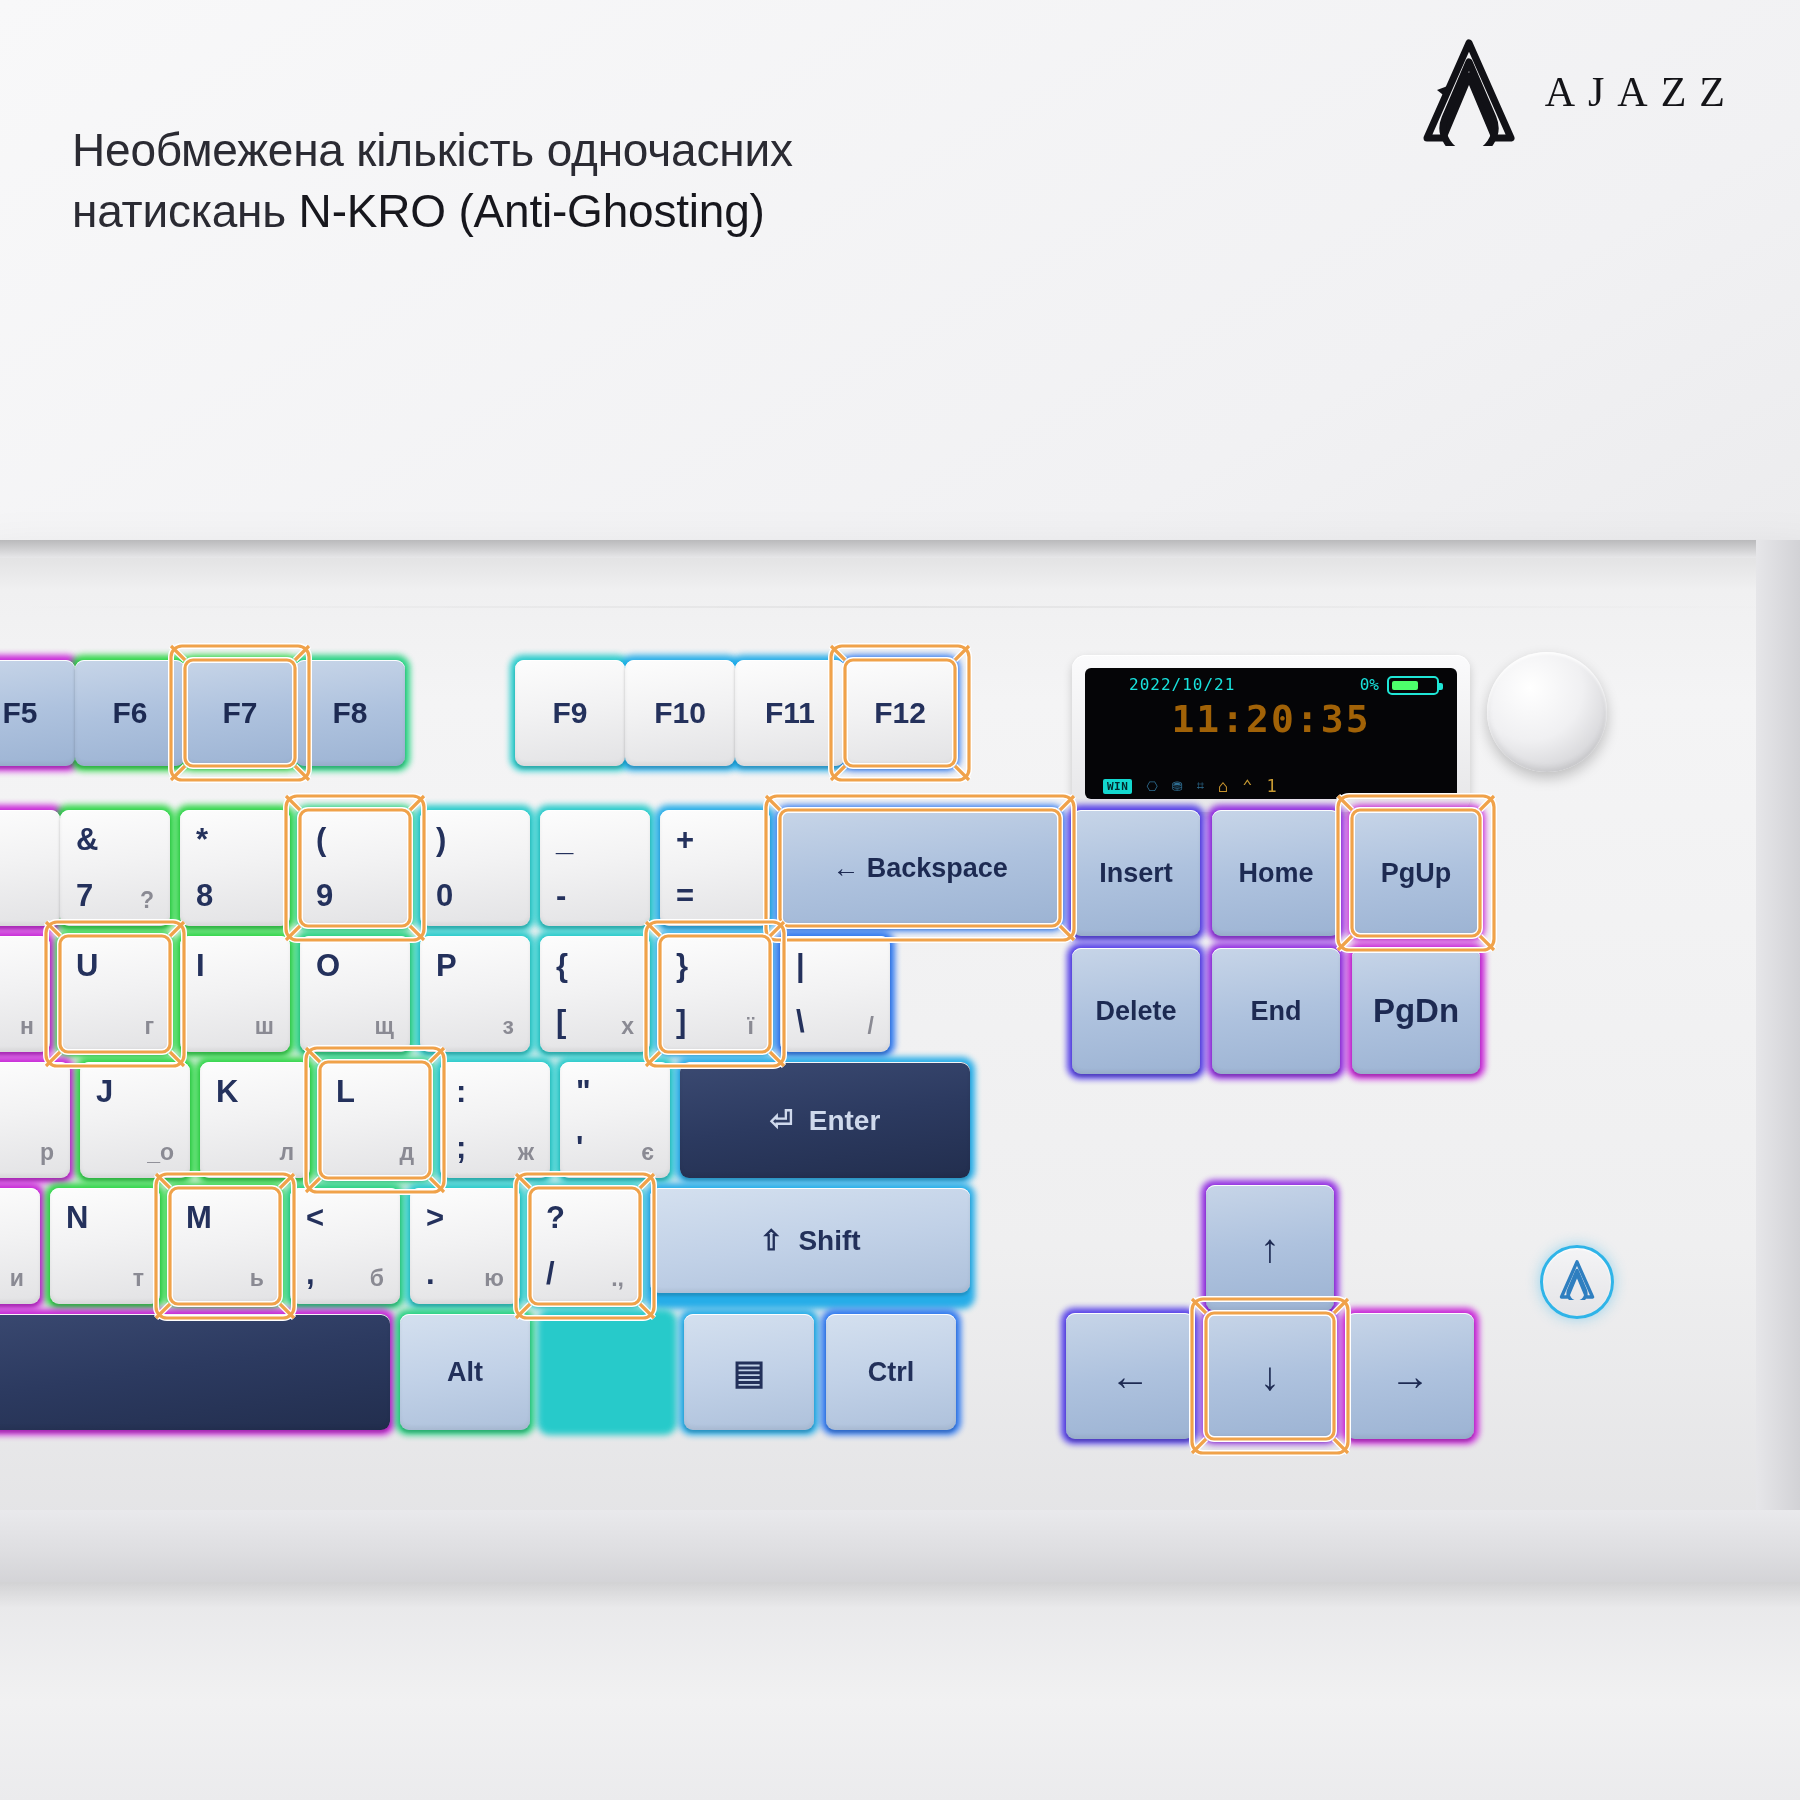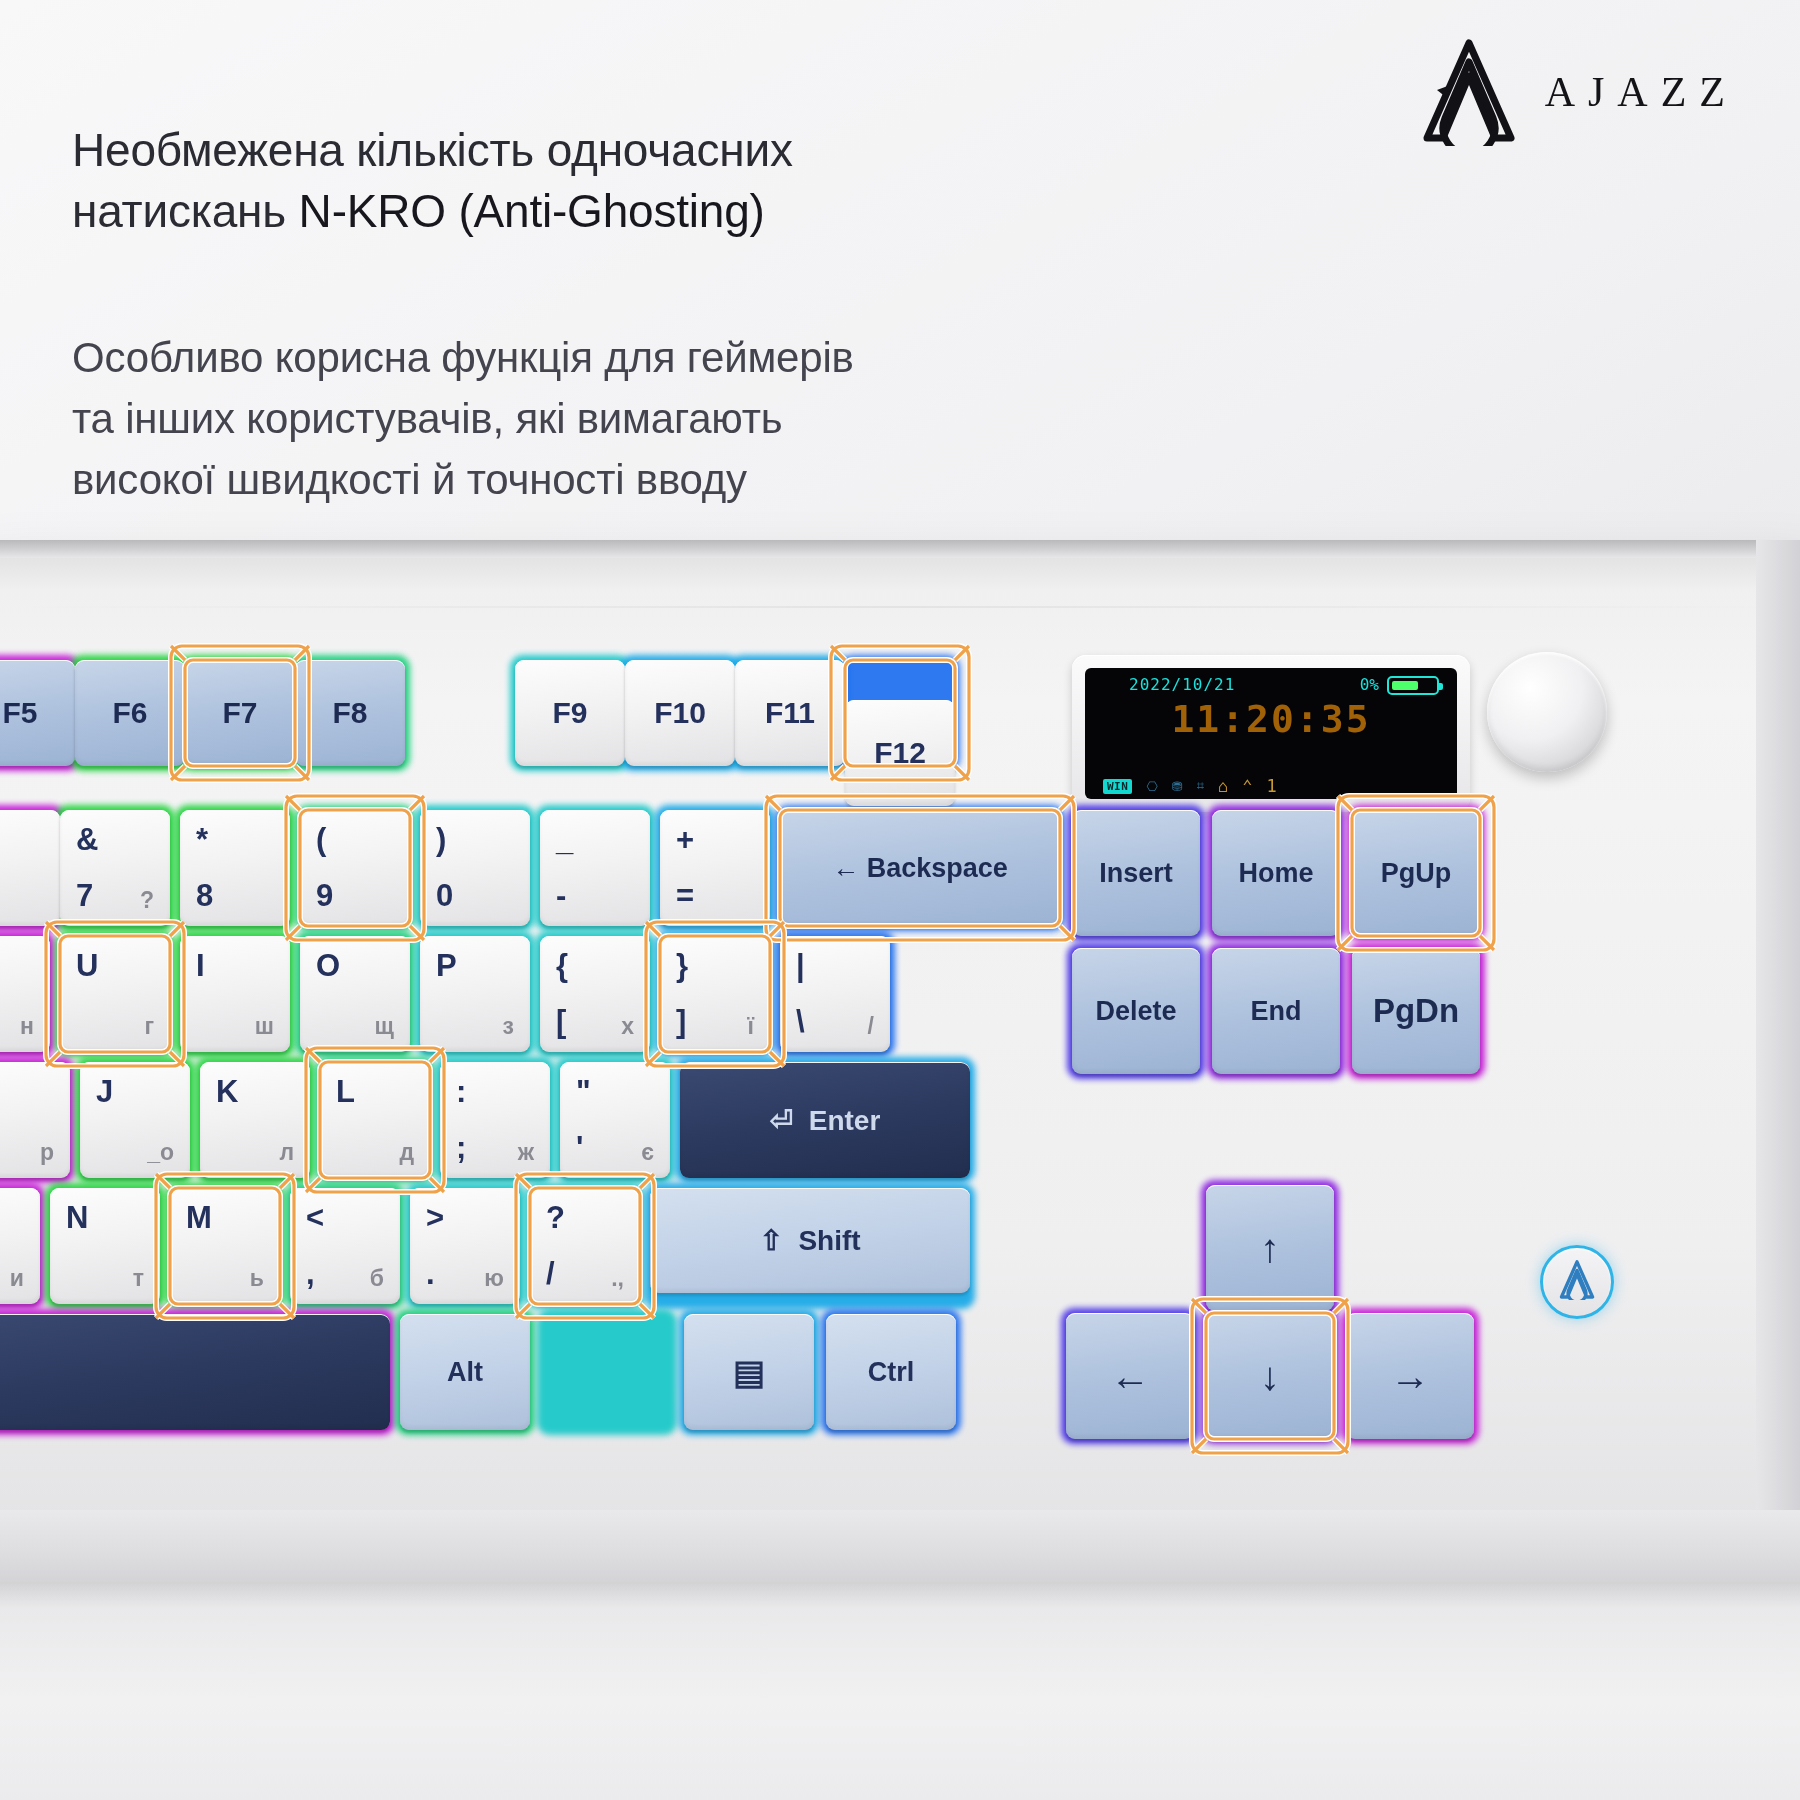--- a/index.html
+++ b/index.html
@@ -180,25 +180,20 @@
         </svg>
       </span>
       <span class="brand-word">AJAZZ</span>
     </div>
 
     <div class="headline">
       <span>Необмежена кількість одночасних</span><br>
       <span>натискань </span><b>N-KRO (Anti-Ghosting)</b>
     </div>
 
-    <div class="subcopy">
-      <span>Особливо корисна функція для геймерів</span><br>
-      <span>та інших користувачів, які вимагають</span><br>
-      <span>високої швидкості й точності вводу</span>
-    </div>
   </div>
 
   <div class="kb-shell"></div>
   <div class="kb-right-edge"></div>
 
   <div class="screen-mod">
     <div class="screen">
       <div class="scr-date">2022/10/21</div>
       <div class="scr-batt-pct">0%</div>
       <div class="scr-batt">
@@ -270,21 +265,21 @@
       </div>
       <div class="glow" style="left: 620px; top: 10px; width: 120px; height: 116px; background: rgb(22, 168, 232); opacity: 0.92;"></div>
       <div class="key " style="left: 625px; top: 15px; width: 110px; height: 106px; z-index: 5;">
         <span class="c">F10</span>
       </div>
       <div class="glow" style="left: 730px; top: 10px; width: 120px; height: 116px; background: rgb(22, 168, 232); opacity: 0.92;"></div>
       <div class="key " style="left: 735px; top: 15px; width: 110px; height: 106px; z-index: 5;">
         <span class="c">F11</span>
       </div>
       <div class="glow" style="left: 840px; top: 10px; width: 120px; height: 116px; background: rgb(31, 111, 240); opacity: 0.92;"></div>
-      <div class="key " style="left: 845px; top: 15px; width: 110px; height: 106px; z-index: 5; margin-top: 40px;">
+      <div class="key " style="left: 845px; top: 15px; width: 110px; height: 106px; z-index: 5;">
         <span class="c">F12</span>
       </div>
       <div class="cage" style="left: 827px; top: -3px;">
         <svg width="146" height="142">
         <g fill="none" stroke="#ffffff" stroke-width="6" stroke-linejoin="round">
           <rect x="4" y="4" width="138" height="134" rx="11"></rect>
           <rect x="18" y="18" width="110" height="106" rx="8"></rect>
           <path d="M4 138 L18 124"></path>
           <path d="M142 138 L128 124"></path>
           <path d="M4 4 L18 18"></path>

